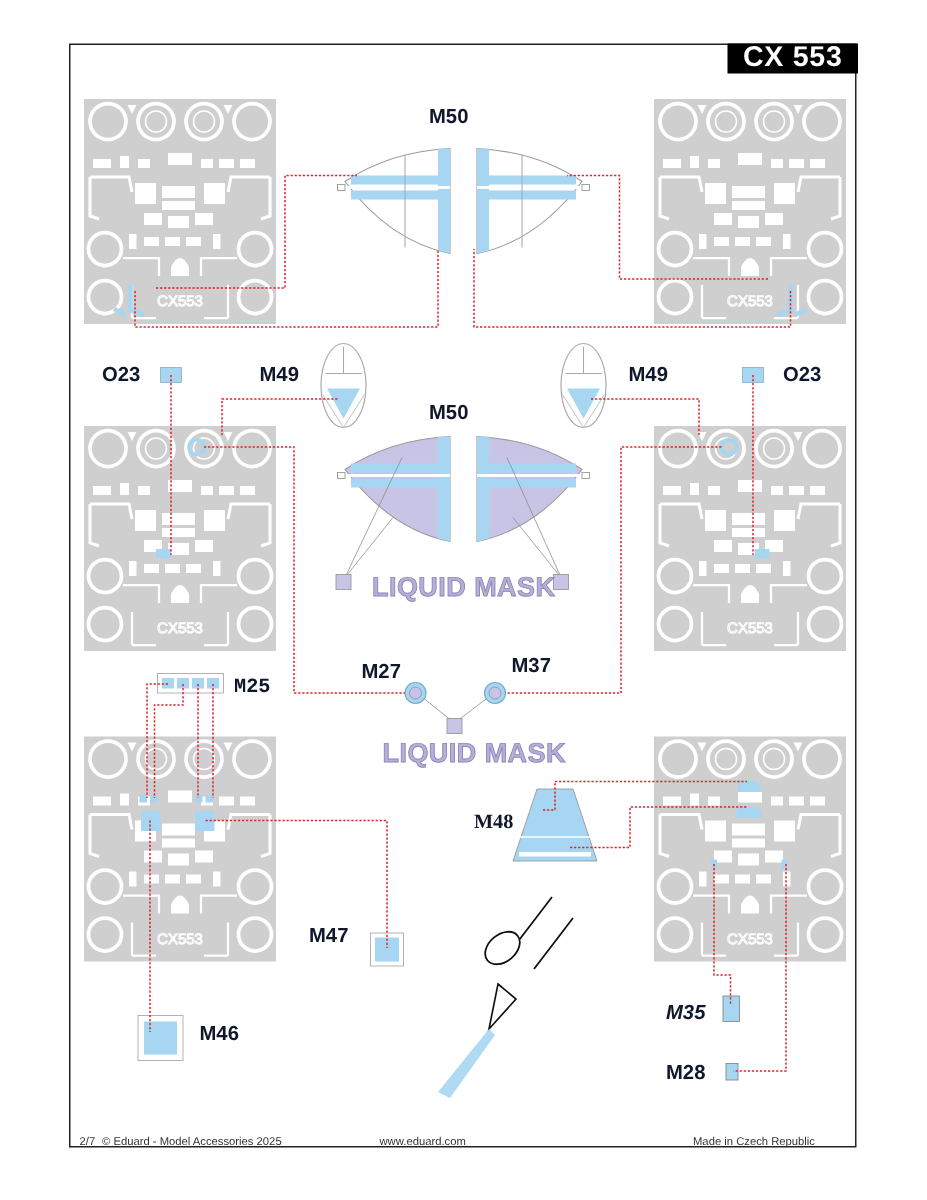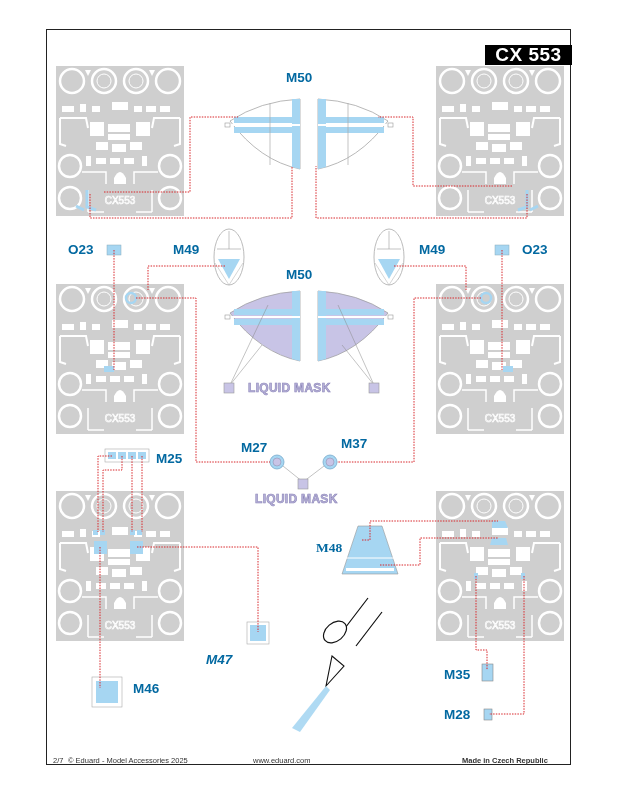--- a/index.html
+++ b/index.html
@@ -1,20 +1,20 @@
 <!DOCTYPE html>
 <html><head>
 <meta charset="utf-8">
 <style>
   html, body { margin:0; padding:0; background:#ffffff; }
   body { width:618px; height:800px; position:relative; overflow:hidden; font-family:"Liberation Sans", sans-serif; }
   #frame { position:absolute; left:46px; top:29px; width:525px; height:736px; border:1.5px solid #222; box-sizing:border-box; }
-  #code-badge { position:absolute; left:485px; top:29px; width:87px; height:20px; background:#000; color:#fff; font-weight:bold; font-size:19px; line-height:20px; text-align:center; letter-spacing:0.5px;margin-top:16px; }
-  .lbl { position:absolute; font-weight:bold; font-size:13.5px; color:#0369a1; white-space:nowrap; }
-  .liquid { position:absolute; font-weight:bold; font-size:12px; color:#b6b0d8; -webkit-text-stroke:0.6px #8c86b8; letter-spacing:0.3px; white-space:nowrap; }
+  #code-badge { position:absolute; left:485px; top:29px; width:87px; height:20px; background:#000; color:#fff; font-weight:bold; font-size:19px; line-height:20px; text-align:center; letter-spacing:0.5px; }
+  .lbl { position:absolute; font-weight:bold; font-size:13.5px; color:#0f172a; white-space:nowrap; }
+  .liquid { position:absolute; font-weight:bold; font-size:18px; color:#b6b0d8; -webkit-text-stroke:0.6px #8c86b8; letter-spacing:0.3px; white-space:nowrap; }
   .foot { position:absolute; top:756px; font-size:7.5px; color:#333; white-space:nowrap; }
   svg { position:absolute; left:0; top:0; }
 </style>
 </head>
 <body>
 
 <div id="frame"></div>
 <div id="code-badge">CX 553</div>
 
 <svg id="art" width="618" height="800" viewBox="0 0 618 800">
@@ -375,26 +375,26 @@
   </svg>
 
 <div class="lbl" style="left:286px;top:70px;">M50</div>
 <div class="lbl" style="left:286px;top:267px;">M50</div>
 <div class="lbl" style="left:68px;top:242px;">O23</div>
 <div class="lbl" style="left:522px;top:242px;">O23</div>
 <div class="lbl" style="left:173px;top:242px;">M49</div>
 <div class="lbl" style="left:419px;top:242px;">M49</div>
 <div class="lbl" style="left:241px;top:440px;">M27</div>
 <div class="lbl" style="left:341px;top:436px;">M37</div>
-<div class="lbl" style="left:156px;top:451px;">M25</div>
+<div class="lbl" style="left:156px;top:451px;font-family:Liberation Mono, monospace;">M25</div>
 <div class="lbl" style="left:316px;top:540px;font-family:Liberation Serif, serif;">M48</div>
-<div class="lbl" style="left:206px;top:652px;font-style:italic;">M47</div>
+<div class="lbl" style="left:206px;top:616px;">M47</div>
 <div class="lbl" style="left:133px;top:681px;">M46</div>
-<div class="lbl" style="left:444px;top:667px;">M35</div>
+<div class="lbl" style="left:444px;top:667px;font-style:italic;">M35</div>
 <div class="lbl" style="left:444px;top:707px;">M28</div>
 
 <div class="liquid" style="left:248px;top:381px;">LIQUID MASK</div>
 <div class="liquid" style="left:255px;top:492px;">LIQUID MASK</div>
 
 <div class="foot" style="left:53px;">2/7</div>
 <div class="foot" style="left:68px;">© Eduard - Model Accessories 2025</div>
 <div class="foot" style="left:253px;">www.eduard.com</div>
-<div class="foot" style="left:462px;font-weight:bold;">Made in Czech Republic</div>
+<div class="foot" style="left:462px;">Made in Czech Republic</div>
 
 </body></html>

